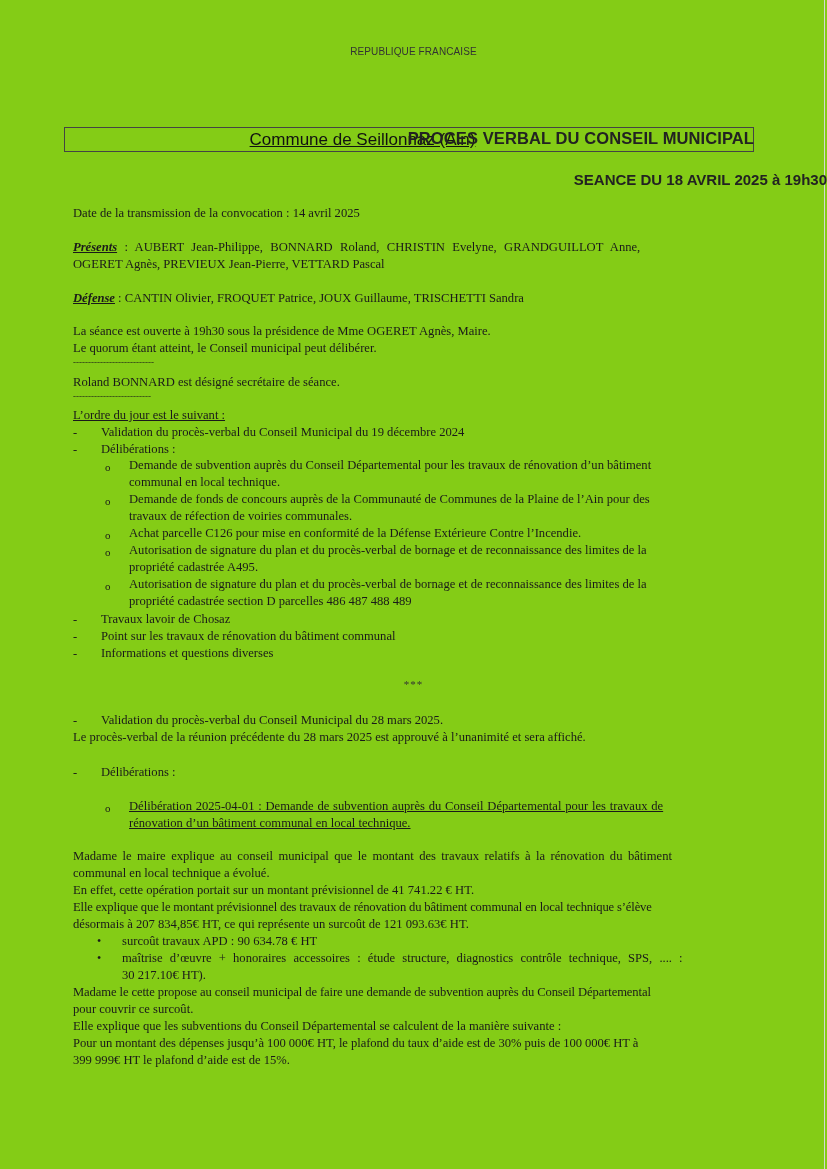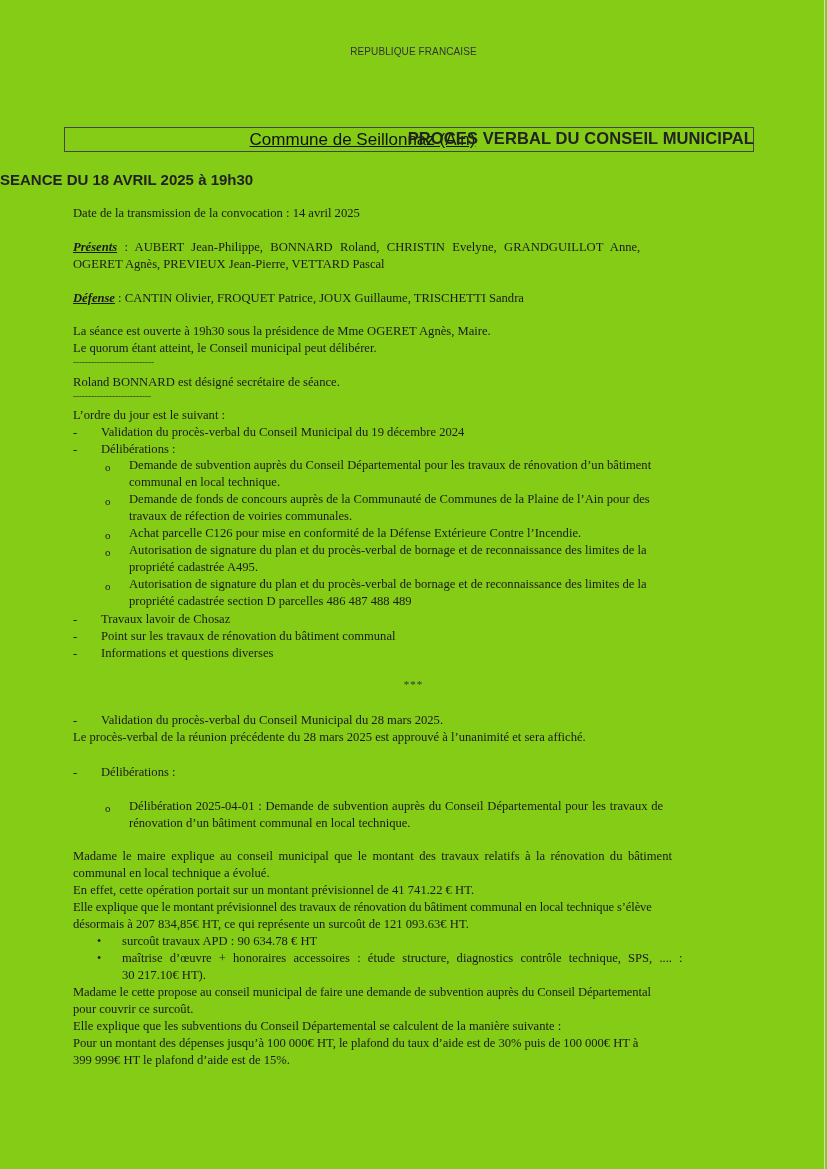--- a/index.html
+++ b/index.html
@@ -6,25 +6,25 @@
   body { width: 827px; height: 1169px; position: relative; overflow: hidden; color: #1a1a1a; }
   .page { position: absolute; left: 0; top: 0; width: 827px; height: 1169px; background: #84cc16; }
   .edge-line { position: absolute; left: 824px; top: 0; width: 1px; height: 1169px; background: #d6d6d6; }
   .serif { font-family: "Liberation Serif", "DejaVu Serif", serif; }
   .sans { font-family: "Liberation Sans", "DejaVu Sans", sans-serif; }
   .abs { position: absolute; }
   .republique { top: 46px; left: 0; width: 827px; text-align: center; font-size: 10px; letter-spacing: 0.1px; color: #333; }
   .commune { top: 86px; left: 0; width: 725px; text-align: center; font-size: 17px; text-decoration: underline; color: #111; margin-top: 44px; }
   .pv-box { top: 127px; left: 64px; width: 690px; height: 25px; border: 1px solid #444; box-sizing: border-box; }
   .pv-title { top: 129px; left: 64px; width: 690px; text-align: right; font-size: 16.5px; font-weight: bold; color: #222; letter-spacing: 0.1px; }
-  .seance { top: 171px; left: 0; width: 827px; text-align: left; font-size: 15px; font-weight: bold; color: #222; }
+  .seance { top: 171px; left: 0; width: 827px; text-align: right; font-size: 15px; font-weight: bold; color: #222; }
   .txt { font-size: 12.6px; line-height: 16.5px; color: #1a1a1a; }
   .line { position: absolute; left: 73px; white-space: nowrap; }
   .label-it { font-style: italic; font-weight: bold; text-decoration: underline; }
-  .u { }
+  .u { text-decoration: underline; }
   .b { font-weight: normal; }
   .dash { position: absolute; left: 73px; }
   .bul-o { position: absolute; left: 105px; font-size: 11px; }
   .dot { position: absolute; left: 97px; font-size: 12px; }
   .stars { top: 678px; left: 0; width: 827px; text-align: center; font-size: 11px; letter-spacing: 1px; color: #333; }
 </style>
 </head>
 <body>
 
 <div class="page">

